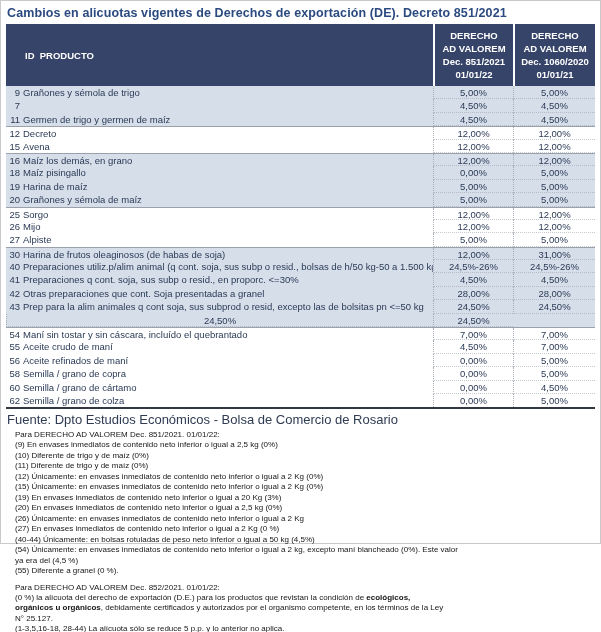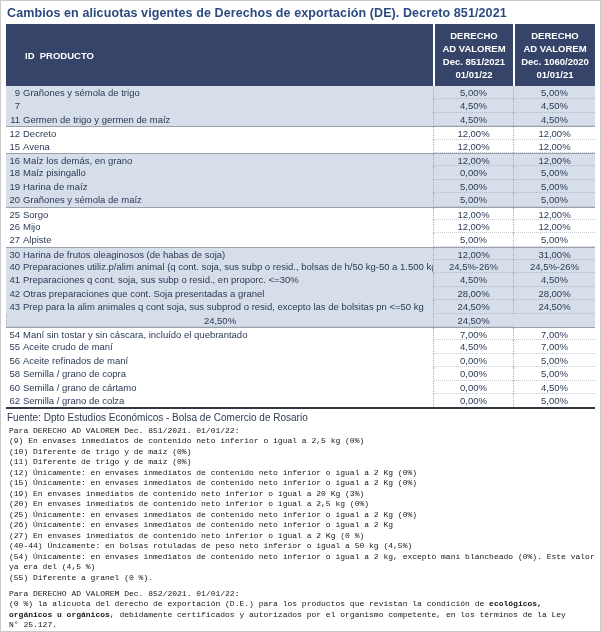--- a/index.html
+++ b/index.html
@@ -8,43 +8,43 @@
     --shade:#d6deea;
     --row-text:#2a3a55;
     --note-text:#161616;
     --dot-line:#a7aeb8;
     --group-line:#9aa1ab;
     --table-bottom:#32383f;
   }
   *{margin:0;padding:0;box-sizing:border-box;}
   html,body{width:601px;height:632px;background:#fff;overflow:hidden;
     font-family:"Liberation Sans","DejaVu Sans",sans-serif;}
-  .page{width:601px;height:632px;border:1px solid #c9c9c9;padding:3px 5px 2px 5px;background:#fff;}
+  .page{width:601px;height:544px;border:1px solid #c9c9c9;padding:3px 5px 2px 5px;background:#fff;}
   .title{font-size:12.5px;font-weight:bold;color:var(--title-blue);
     letter-spacing:0.1px;margin:2px 0 4px 1px;white-space:nowrap;}
   
   .table{border-bottom:2px solid var(--table-bottom);}
   .thead{display:grid;grid-template-columns:1fr 80px 82px;background:var(--navy);
     color:#fff;font-weight:bold;font-size:9.5px;height:62px;}
   .th-prod{display:flex;align-items:center;padding-left:19px;white-space:pre;}
   .th-val{display:flex;align-items:center;justify-content:center;text-align:center;
     border-left:2px solid #fff;white-space:pre-line;line-height:13px;}
   .tbody{font-size:9.5px;color:var(--row-text);}
   .trow{display:grid;grid-template-columns:1fr 80px 82px;height:13.4px;line-height:13.3px;
     background:#fff;}
   .trow.shade{background:var(--shade);}
   .trow.gs{border-top:1px solid var(--group-line);}
   .c-prod{display:flex;overflow:hidden;white-space:nowrap;}
   .c-id{width:17px;text-align:right;flex:0 0 17px;padding-right:3px;}
   .c-val{text-align:center;border-left:1px dotted var(--dot-line);
     border-bottom:1px dotted rgba(150,158,170,.55);overflow:hidden;}
   .trow:last-child .c-val{border-bottom:none;}
   
-  .source{font-size:10px;color:#2e3b52;margin:3px 0 2px 1px;}
-  .notes{font-size:8px;color:var(--note-text);line-height:10.5px;margin-left:3px;font-family:Liberation Mono, monospace;}
+  .source{font-size:13px;color:#2e3b52;margin:3px 0 2px 1px;}
+  .notes{font-size:8px;color:var(--note-text);line-height:10.5px;margin-left:9px;}
   .notes .heading{line-height:11px;}
   .notes-gap{height:5px;}
   .seg-b{font-weight:bold;}
 </style>
 </head>
 <body>
 
 <div class="page">
 
   <div class="title">Cambios en alicuotas vigentes de Derechos de exportación (DE). Decreto 851/2021</div>
@@ -257,21 +257,20 @@
   <div class="notes">
     <div class="heading">Para DERECHO AD VALOREM Dec. 851/2021. 01/01/22:</div>
     <div id="notes851">
         <div>(9) En envases inmediatos de contenido neto inferior o igual a 2,5 kg (0%)</div>
         <div>(10) Diferente de trigo y de  maíz (0%)</div>
         <div>(11) Diferente de trigo y de  maíz (0%)</div>
         <div>(12) Únicamente: en envases inmediatos de contenido neto inferior o igual a 2 Kg (0%)</div>
         <div>(15) Únicamente: en envases inmediatos de contenido neto inferior o igual a 2 Kg (0%)</div>
         <div>(19) En envases inmediatos de contenido neto inferior o igual a 20 Kg (3%)</div>
         <div>(20) En envases inmediatos de contenido neto inferior o igual a 2,5 kg (0%)</div>
-        <div>(25) Únicamente: en envases inmediatos de contenido neto inferior o igual a 2 Kg (0%)</div>
         <div>(26) Únicamente: en envases inmediatos de contenido neto inferior o igual a 2 Kg</div>
         <div>(27) En envases inmediatos de contenido neto inferior o igual a 2 Kg (0 %)</div>
         <div>(40-44) Únicamente: en bolsas rotuladas de peso neto inferior o igual a 50 kg  (4,5%)</div>
         <div>(54) Únicamente: en envases inmediatos de contenido neto inferior o igual a 2 kg, excepto maní blancheado (0%). Este valor</div>
         <div>ya era del (4,5 %)</div>
         <div>(55) Diferente a granel (0 %).</div>
       </div>
   </div>
 
   <div class="notes-gap"></div>

